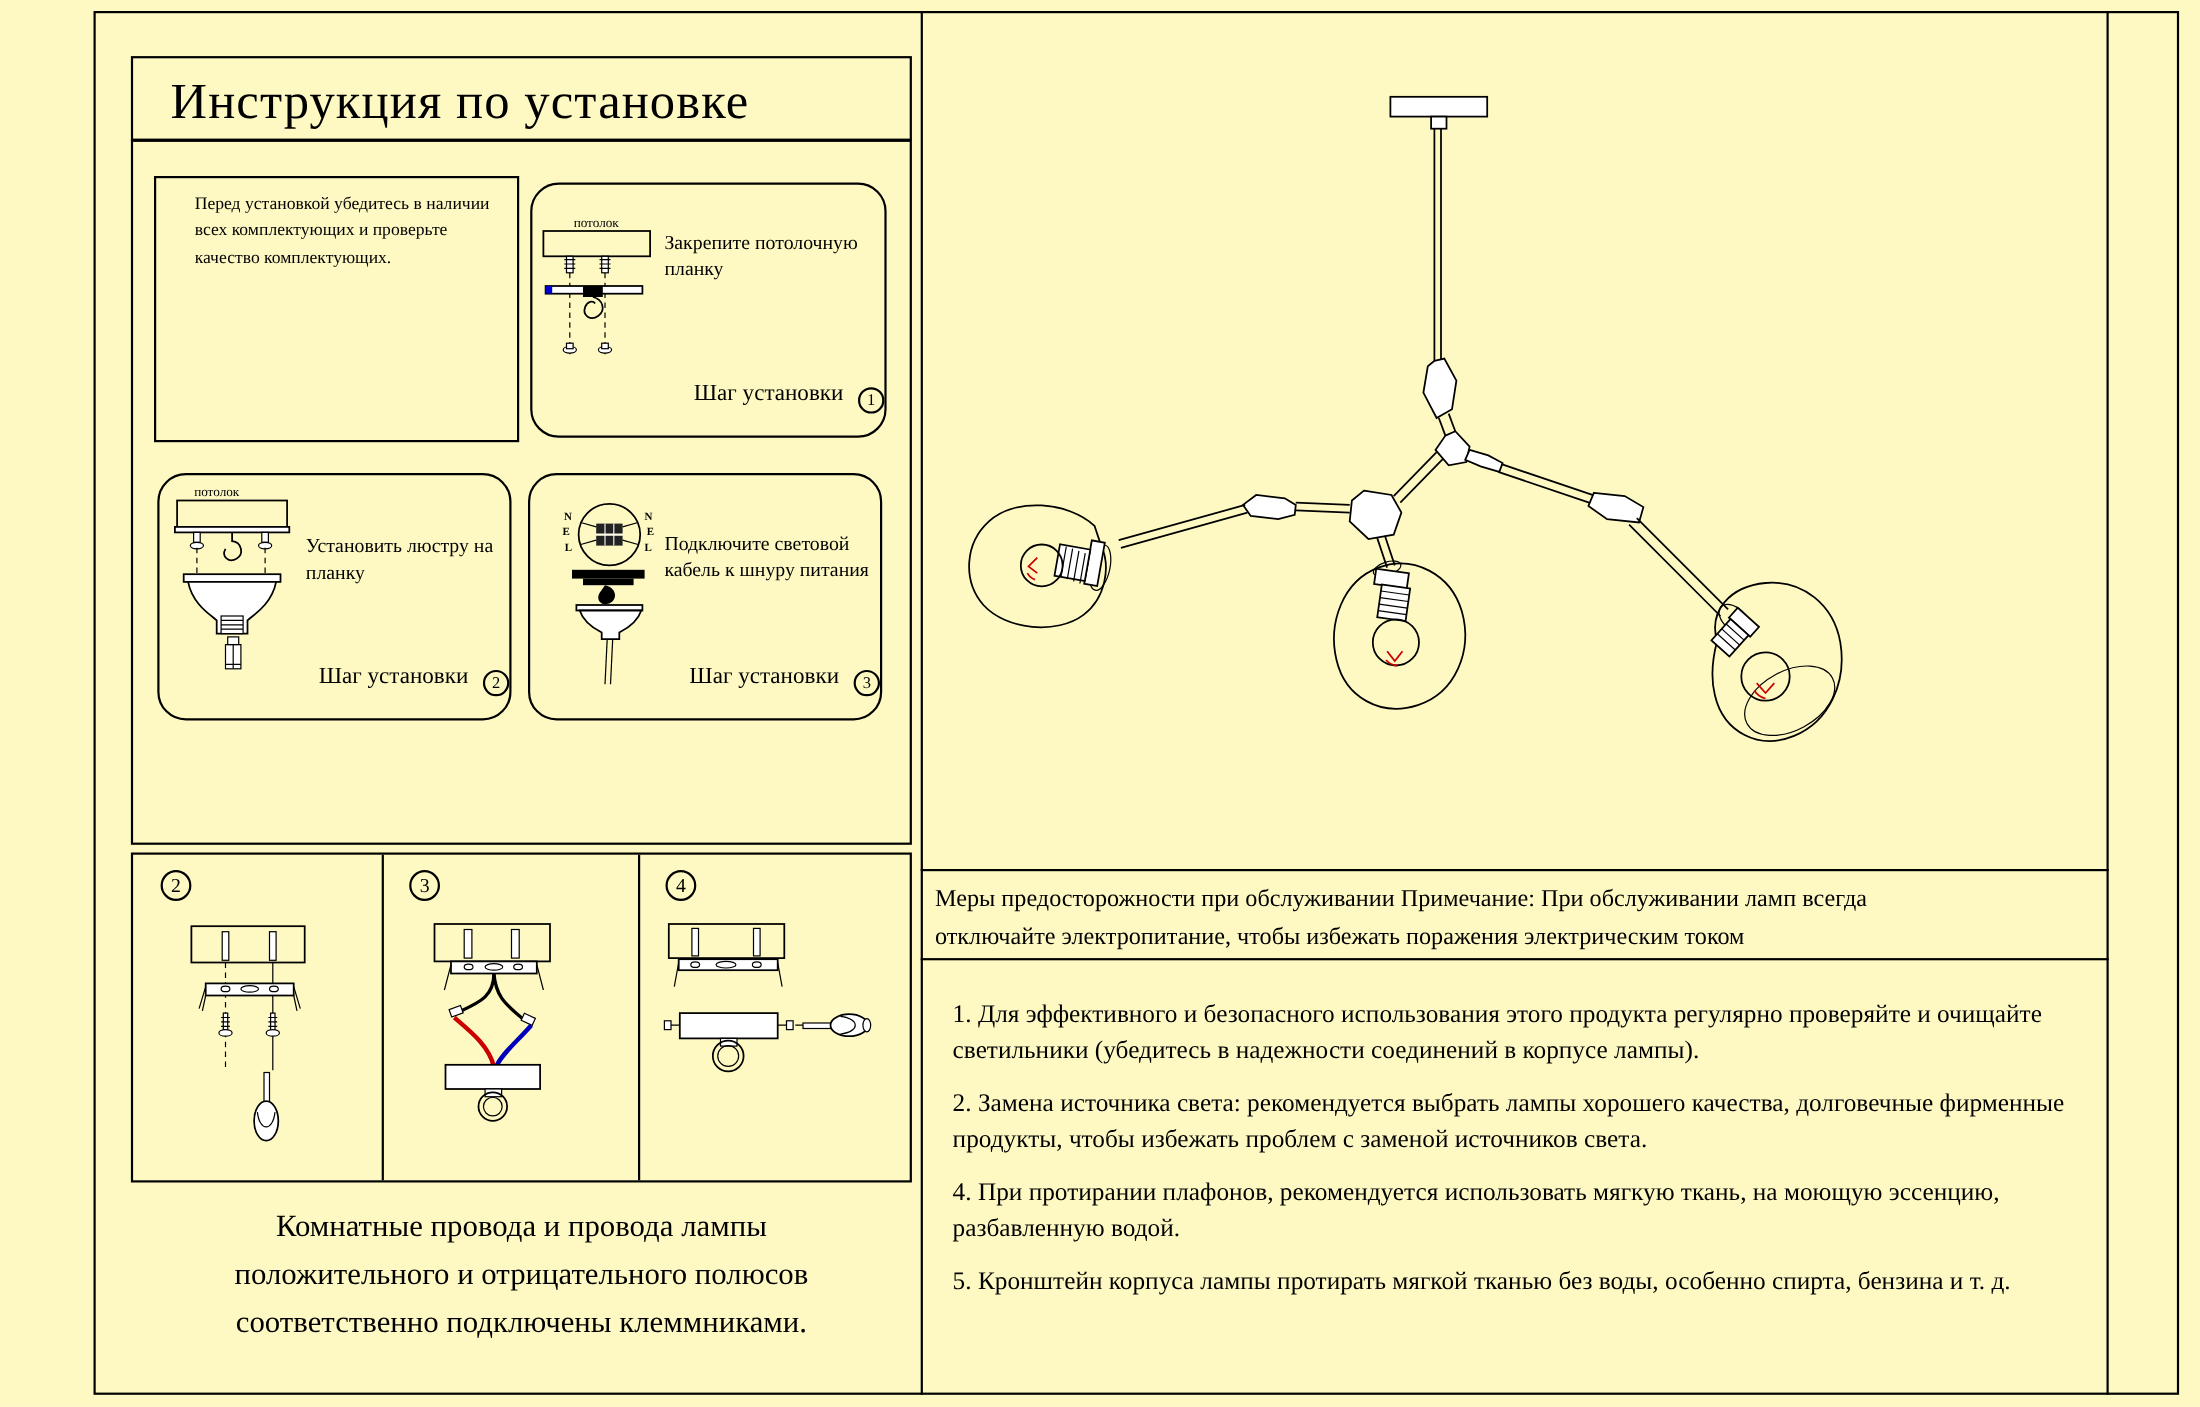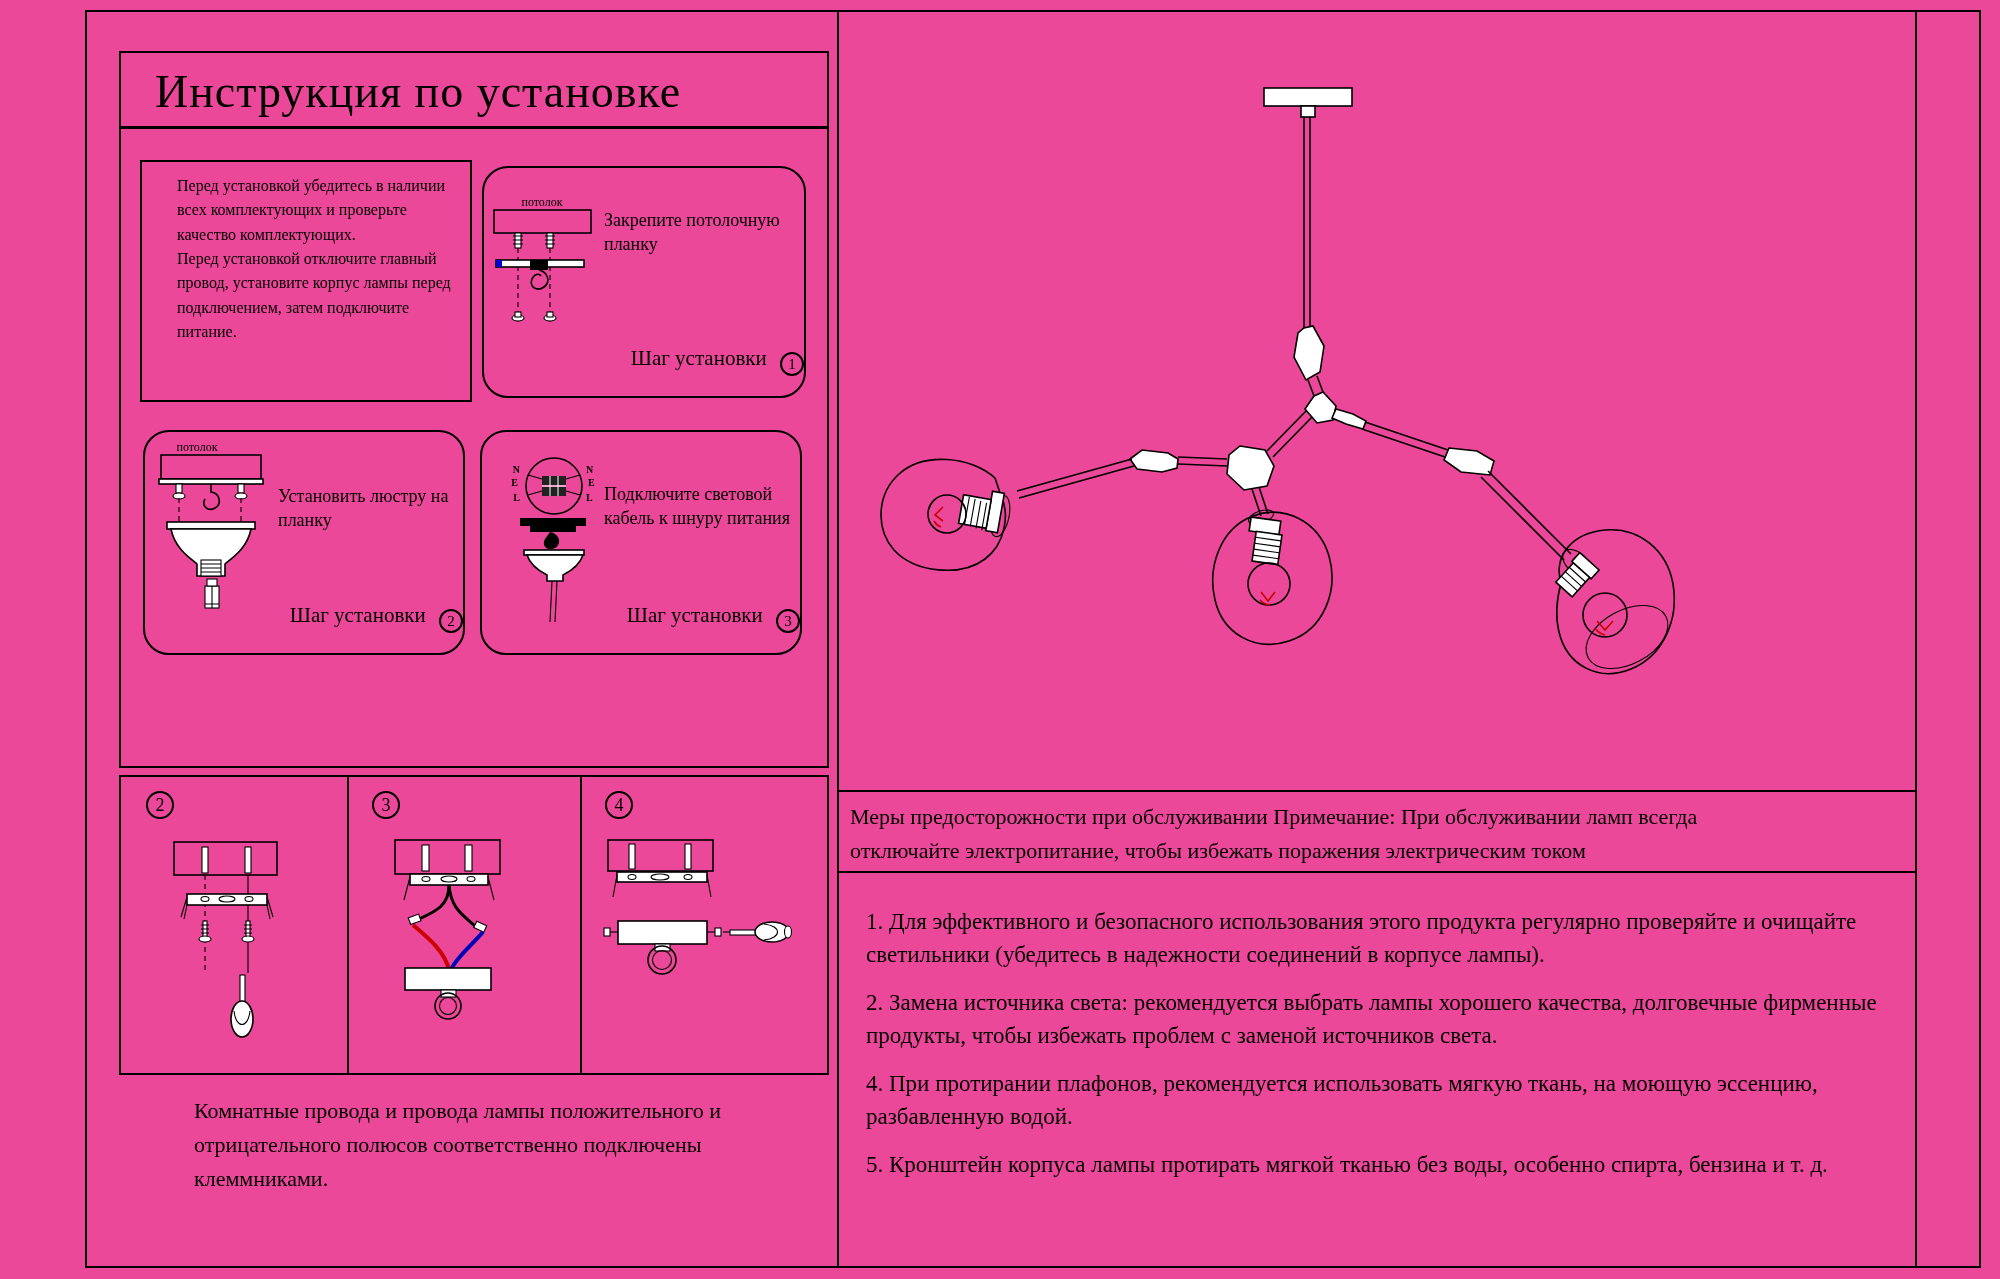--- a/index.html
+++ b/index.html
@@ -1,18 +1,18 @@
 <!DOCTYPE html>
 <html><head>
 <meta charset="utf-8">
 <style>
   * { box-sizing: border-box; margin: 0; padding: 0; }
   html,body { background:#fff; }
   .sheet {
-    position: relative; width: 2000px; height: 1279px; background: #ec4899;
+    position: relative; width: 2000px; height: 1279px; background: #fef9c3;
     font-family: "Liberation Serif", "DejaVu Serif", serif; color: #000;
     overflow: hidden;
   }
   .abs { position: absolute; }
   .box { border: 2px solid #000; }
   .rbox { border: 2px solid #000; border-radius: 26px; }
   .vline { position: absolute; width: 2px; background: #000; }
   .hline { position: absolute; height: 2px; background: #000; }
 
   .title { font-size: 46px; padding: 12px 0 0 34px; letter-spacing: 1px; }
@@ -20,21 +20,21 @@
   .warning-text { font-size: 16px; line-height: 1.52; padding: 12px 8px 0 14px; margin-left: 21px; }
 
   .step-caption { font-size: 18px; line-height: 1.35; }
   .step-label { position: absolute; bottom: 20px; left: 0; width: 100%;
                 text-align: right; font-size: 21px; }
   .circ { display: inline-flex; align-items: center; justify-content: center;
           width: 24px; height: 24px; border: 2px solid #000; border-radius: 50%;
           font-size: 15px; line-height: 1; vertical-align: -4px; margin-left: 8px; }
   .circ.big { width: 28px; height: 28px; font-size: 18px; margin-left: 0; }
 
-  .wiring-note { font-size: 22px; line-height: 1.55; }
+  .wiring-note { font-size: 28px; line-height: 1.55; text-align: center; }
   .safety-note { font-size: 22px; line-height: 34px; font-family: Liberation Serif, serif; }
   .care-list  { font-size: 23px; line-height: 32.5px; }
   .care-list p { margin: 16px; }
 
   svg text { font-family: "Liberation Serif", "DejaVu Serif", serif; }
   .k  { stroke: #000; fill: none;  stroke-width: 1.6; }
   .kw { stroke: #000; fill: #fff;  stroke-width: 1.6; }
   .kb { stroke: none; fill: #000; }
   .thin { stroke-width: 1.1; }
   .dash { stroke-dasharray: 5 4; stroke-width: 1.1; }
@@ -61,21 +61,20 @@
 
   <div class="abs box" style="left:119px;top:51px;width:710px;height:77px;">
     <div class="title">Инструкция по установке</div>
   </div>
 
   <div class="abs box" style="left:119px;top:127px;width:710px;height:641px;"></div>
 
   <div class="abs box" style="left:140px;top:160px;width:332px;height:242px;border-width:2px;">
     <div class="warning-text">
       <p>Перед установкой убедитесь в наличии всех комплектующих и проверьте качество комплектующих.</p>
-      <p>Перед установкой отключите главный провод, установите корпус лампы перед подключением, затем подключите питание.</p>
     </div>
   </div>
 
   <div class="abs rbox" style="left:482px;top:166px;width:324px;height:232px;">
     <svg class="abs" style="left:4px;top:26px;" width="110" height="150" viewBox="0 0 110 150">
       <text x="54" y="12" font-size="12" text-anchor="middle">потолок</text>
       <rect class="k" x="6" y="16" width="97" height="23" fill="url(#hatch)"></rect>
       <rect class="kw thin" x="27" y="39" width="6" height="15"></rect>
       <path class="k thin" d="M25,42 h10 M25,46 h10 M25,50 h10"></path>
       <rect class="kw thin" x="59" y="39" width="6" height="15"></rect>

